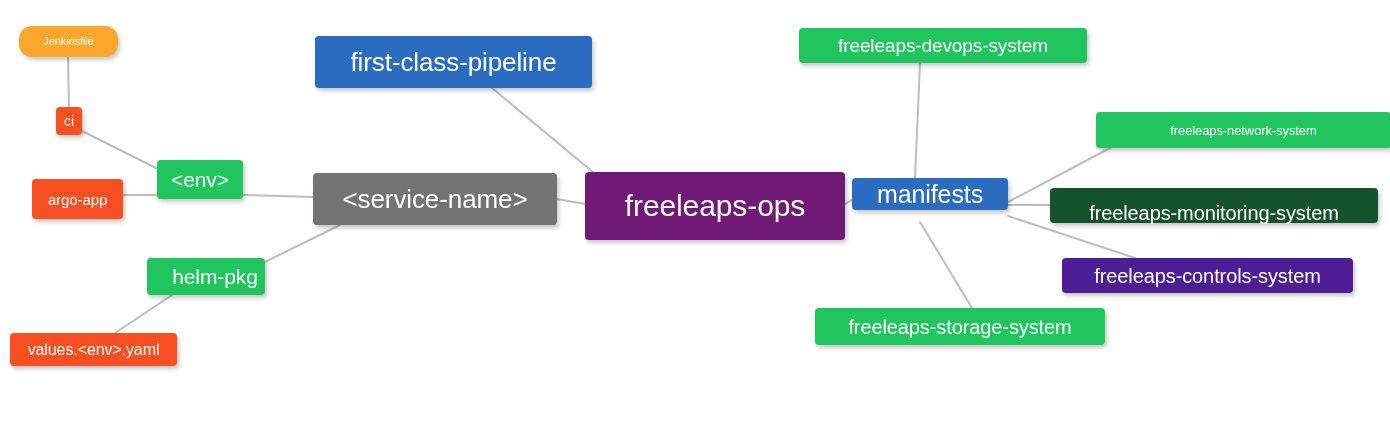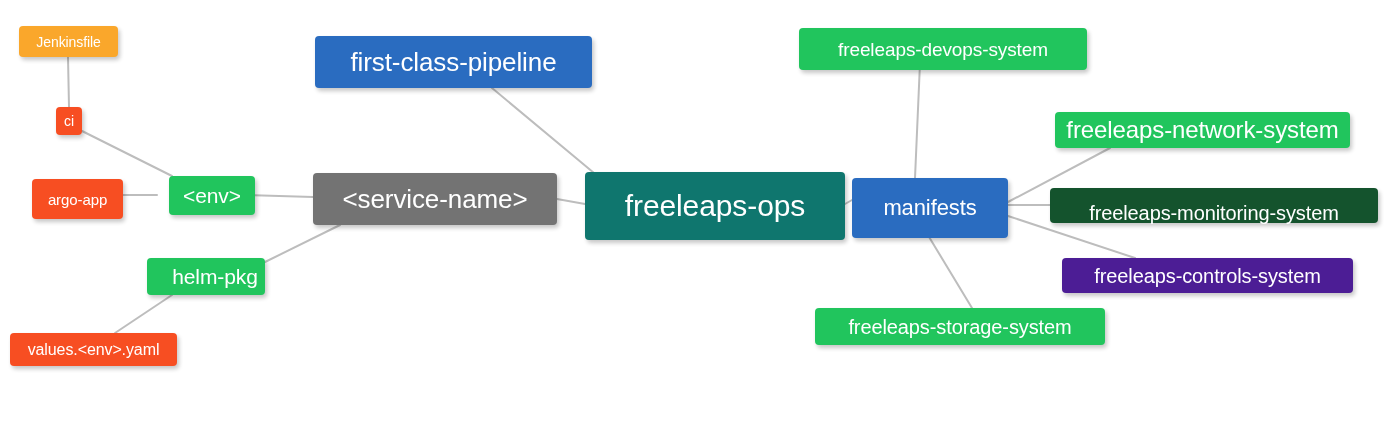--- a/index.html
+++ b/index.html
@@ -59,54 +59,54 @@
       <line x1="157" y1="195" x2="123" y2="195" stroke="#bdbdbd" stroke-width="2" stroke-linecap="round"></line>
       <line x1="69" y1="107" x2="68" y2="57" stroke="#bdbdbd" stroke-width="2" stroke-linecap="round"></line>
       <line x1="172" y1="295" x2="115" y2="333" stroke="#bdbdbd" stroke-width="2" stroke-linecap="round"></line>
       <line x1="915" y1="178" x2="920" y2="63" stroke="#bdbdbd" stroke-width="2" stroke-linecap="round"></line>
       <line x1="1008" y1="202" x2="1110" y2="148" stroke="#bdbdbd" stroke-width="2" stroke-linecap="round"></line>
       <line x1="1008" y1="205" x2="1050" y2="205" stroke="#bdbdbd" stroke-width="2" stroke-linecap="round"></line>
       <line x1="1008" y1="216" x2="1135" y2="258" stroke="#bdbdbd" stroke-width="2" stroke-linecap="round"></line>
       <line x1="920" y1="222" x2="972" y2="308" stroke="#bdbdbd" stroke-width="2" stroke-linecap="round"></line>
     </svg>
   <div id="node-layer">
-      <div class="node" style="left: 585px; top: 172px; width: 260px; height: 68px; background: #0f766e; font-size: 30px;">
+      <div class="node" style="left: 585px; top: 172px; width: 260px; height: 68px; background: #701a75; font-size: 30px;">
         <span class="node-label">freeleaps-ops</span>
       </div>
       <div class="node" style="left: 313px; top: 173px; width: 244px; height: 52px; background: #737373; font-size: 26px;">
         <span class="node-label">&lt;service-name&gt;</span>
       </div>
       <div class="node" style="left: 315px; top: 36px; width: 277px; height: 52px; background: rgb(42, 108, 192); font-size: 26px;">
         <span class="node-label">first-class-pipeline</span>
       </div>
-      <div class="node" style="left: 852px; top: 178px; width: 156px; height: 60px; background: rgb(42, 108, 192); font-size: 22px;">
+      <div class="node" style="left: 852px; top: 178px; width: 156px; height: 32px; background: rgb(42, 108, 192); font-size: 25px;">
         <span class="node-label">manifests</span>
       </div>
-      <div class="node" style="left: 157px; top: 176px; width: 86px; height: 39px; background: rgb(33, 197, 93); font-size: 21px; margin-left: 12px;">
+      <div class="node" style="left: 157px; top: 160px; width: 86px; height: 39px; background: rgb(33, 197, 93); font-size: 21px;">
         <span class="node-label">&lt;env&gt;</span>
       </div>
       <div class="node" style="left: 147px; top: 258px; width: 118px; height: 37px; background: rgb(33, 197, 93); font-size: 21px; padding-left: 18px;">
         <span class="node-label">helm-pkg</span>
       </div>
-      <div class="node" style="left: 19px; top: 26px; width: 99px; height: 31px; background: rgb(250, 167, 43); font-size: 14px;">
+      <div class="node" style="left: 19px; top: 26px; width: 99px; height: 31px; background: rgb(250, 167, 43); font-size: 11px; border-radius: 13px;">
         <span class="node-label">Jenkinsfile</span>
       </div>
       <div class="node" style="left: 56px; top: 107px; width: 26px; height: 28px; background: rgb(247, 78, 34); font-size: 14px;">
         <span class="node-label">ci</span>
       </div>
       <div class="node" style="left: 32px; top: 179px; width: 91px; height: 40px; background: rgb(247, 78, 34); font-size: 15px;">
         <span class="node-label">argo-app</span>
       </div>
       <div class="node" style="left: 10px; top: 333px; width: 167px; height: 33px; background: rgb(247, 78, 34); font-size: 16px;">
         <span class="node-label">values.&lt;env&gt;.yaml</span>
       </div>
-      <div class="node" style="left: 799px; top: 28px; width: 288px; height: 42px; background: rgb(33, 197, 93); font-size: 19px;">
+      <div class="node" style="left: 799px; top: 28px; width: 288px; height: 35px; background: rgb(33, 197, 93); font-size: 19px;">
         <span class="node-label">freeleaps-devops-system</span>
       </div>
-      <div class="node" style="left: 1055px; top: 112px; width: 295px; height: 36px; background: rgb(33, 197, 93); font-size: 24px;">
+      <div class="node" style="left: 1096px; top: 112px; width: 295px; height: 36px; background: rgb(33, 197, 93); font-size: 13px;">
         <span class="node-label">freeleaps-network-system</span>
       </div>
       <div class="node" style="left: 1050px; top: 188px; width: 328px; height: 35px; background: #14532d; font-size: 20px; align-items: flex-end;">
         <span class="node-label">freeleaps-monitoring-system</span>
       </div>
       <div class="node" style="left: 1062px; top: 258px; width: 291px; height: 35px; background: #4c1d95; font-size: 20px;">
         <span class="node-label">freeleaps-controls-system</span>
       </div>
       <div class="node" style="left: 815px; top: 308px; width: 290px; height: 37px; background: rgb(33, 197, 93); font-size: 20px;">
         <span class="node-label">freeleaps-storage-system</span>

